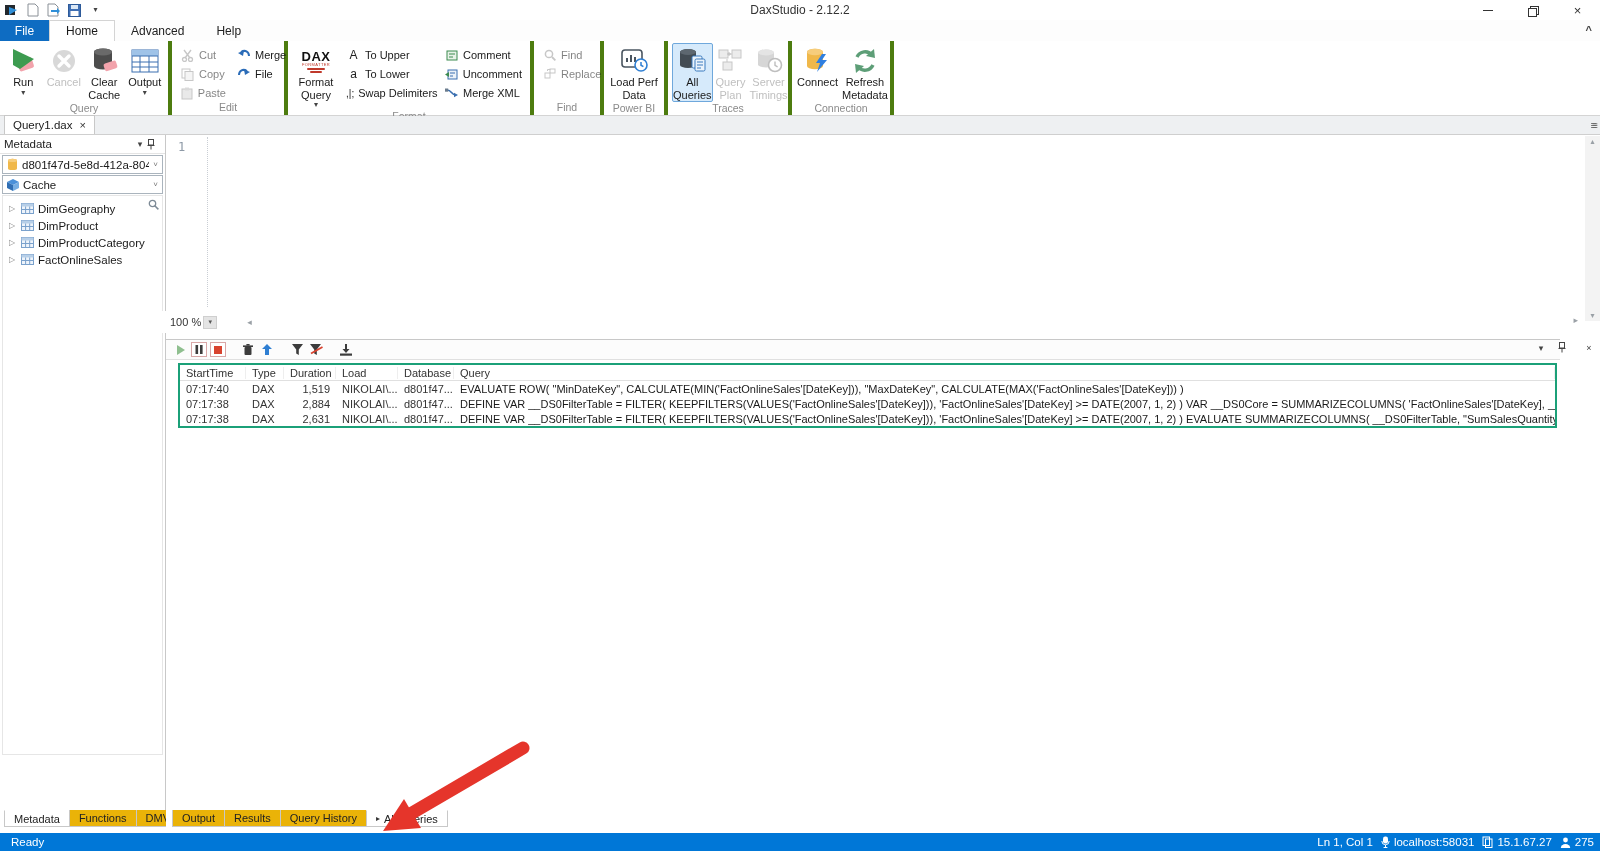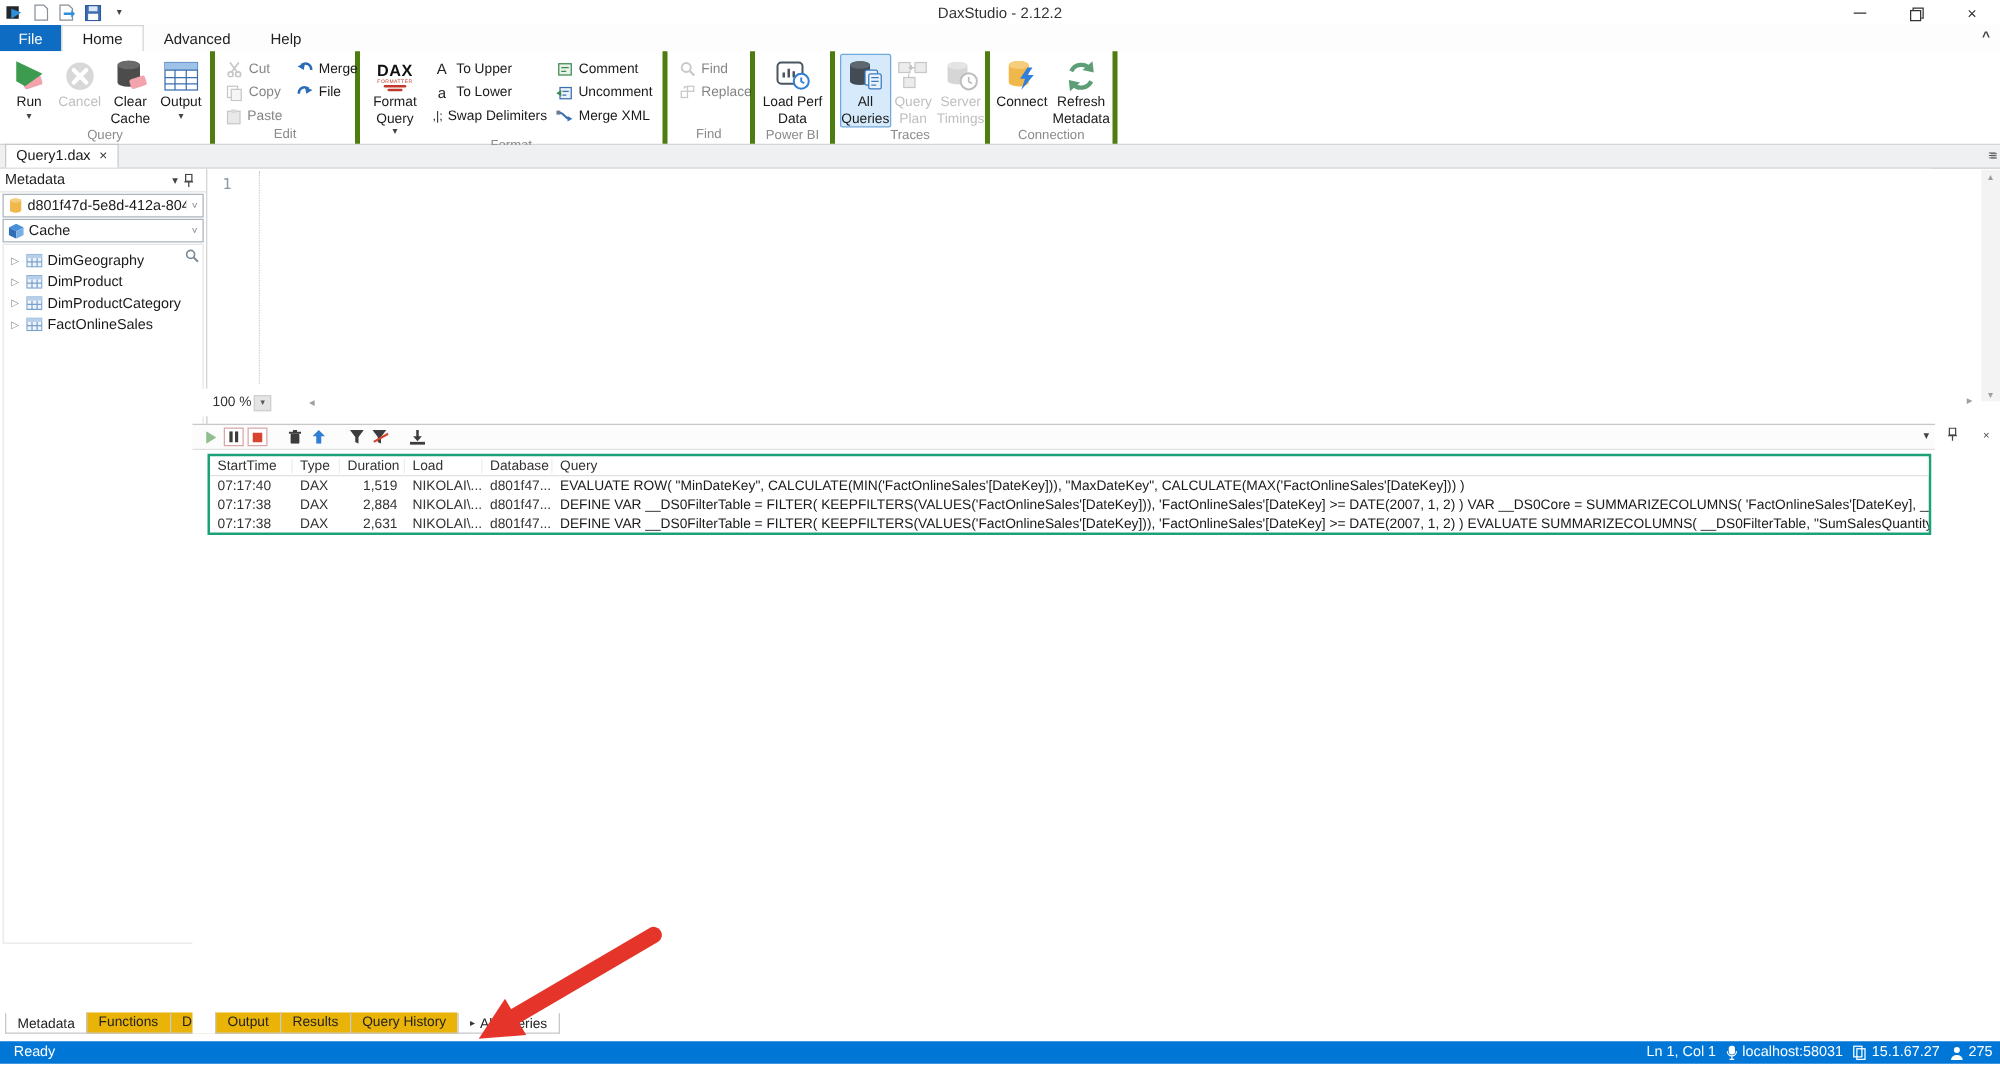--- a/index.html
+++ b/index.html
@@ -70,21 +70,21 @@
   #guide { position:absolute; left:41px; top:2px; height:170px; border-left:1px dotted #c9ced4; }
   #editor-bottom { position:absolute; left:152px; top:311px; width:1379px; height:22px; display:flex; align-items:center; background:#fff; }
   #zoomctl { display:flex; align-items:center; gap:2px; margin-left:18px; font-size:11px; color:#333; }
   #zoomdrop { width:14px; height:13px; background:#e4e4e4; border:1px solid #cfcfcf; display:flex; align-items:center; justify-content:center; font-size:7px; color:#555; }
   .hscroll-arrow { color:#9aa0a6; font-size:9px; margin-left:30px; }
   #hscroll-right { position:absolute; right:22px; top:315px; color:#9aa0a6; font-size:9px; }
   #vscroll { position:absolute; right:0; top:136px; width:15px; height:185px; background:#f3f3f3; }
   #vscroll .va { position:absolute; left:0; width:15px; text-align:center; font-size:8px; color:#9aa0a6; }
   #rsplit { position:absolute; right:2px; top:120px; color:#666; font-size:10px; }
   
-  #tracepane { position:absolute; left:154px; top:339px; width:1394px; height:488px; background:#fff; border-top:1px solid #c8c8c8; }
+  #tracepane { position:absolute; left:166px; top:339px; width:1394px; height:488px; background:#fff; border-top:1px solid #c8c8c8; }
   #trace-toolbar { height:20px; display:flex; align-items:center; gap:3px; padding-left:6px; border-bottom:1px solid #e0e0e0; background:#fcfcfc; }
   .ticon { width:16px; height:15px; display:flex; align-items:center; justify-content:center; }
   .ticon.boxed { border:1px solid #d9a7a7; background:#fff; }
   .tgap { width:8px; }
   #trace-toolbar-right { position:absolute; right:4px; top:342px; display:flex; gap:10px; align-items:center; }
   #tracegrid { position:absolute; left:12px; top:23px; width:1379px; border:2px solid #1ba078; background:#fff; font-size:11px; }
   .trow { display:grid; grid-template-columns:66px 38px 52px 62px 56px 1fr; height:15px; align-items:center; }
   .trow.thead { height:16px; border-bottom:1px solid #e0e0e0; color:#333; }
   .trow.thead .tcell { border-right:1px solid #eee; }
   .tcell { padding:0 6px; white-space:nowrap; overflow:hidden; }

